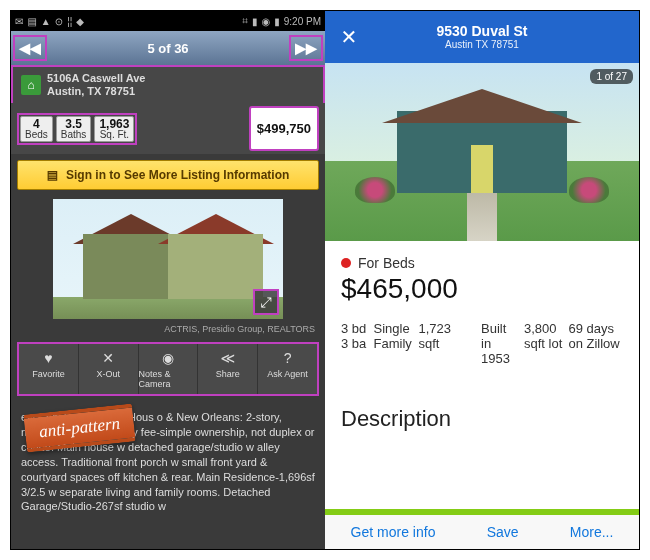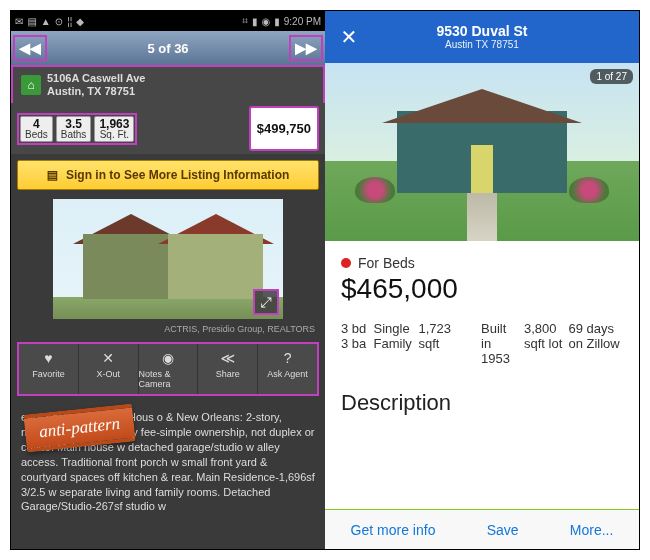--- a/index.html
+++ b/index.html
@@ -160,24 +160,24 @@
     font-size: 10px; padding: 2px 6px; border-radius: 6px;
   }
   .body2 { padding: 14px 16px 0 16px; color: #222; }
   .for-sale { display: flex; align-items: center; gap: 7px; font-size: 14px; color: #333; }
   .reddot { width: 10px; height: 10px; background: #d22; border-radius: 50%; }
   .price2 { font-size: 28px; margin-top: 2px; color: #111; }
   .facts {
     display: flex; gap: 30px; margin-top: 16px; font-size: 13px; color: #333;
   }
   .facts .col { display: flex; flex-direction: row; gap: 4px; }
-  .desc-h { margin-top: 24px; font-size: 22px; color: #222; }
+  .desc-h { margin-top: 40px; font-size: 22px; color: #222; }
   .tabbar {
     position: absolute; bottom: 0; left: 0; right: 0;
-    height: 40px; border-top: 1px solid #84cc16;
+    height: 40px; border-top: 6px solid #84cc16;
     display: flex; align-items: center; justify-content: space-around;
     background: #f8f8f8;
   }
   .tabbtn { color: #1177dd; font-size: 14px; }
 </style>
 </head>
 <body>
 
 <div class="frame">
 

